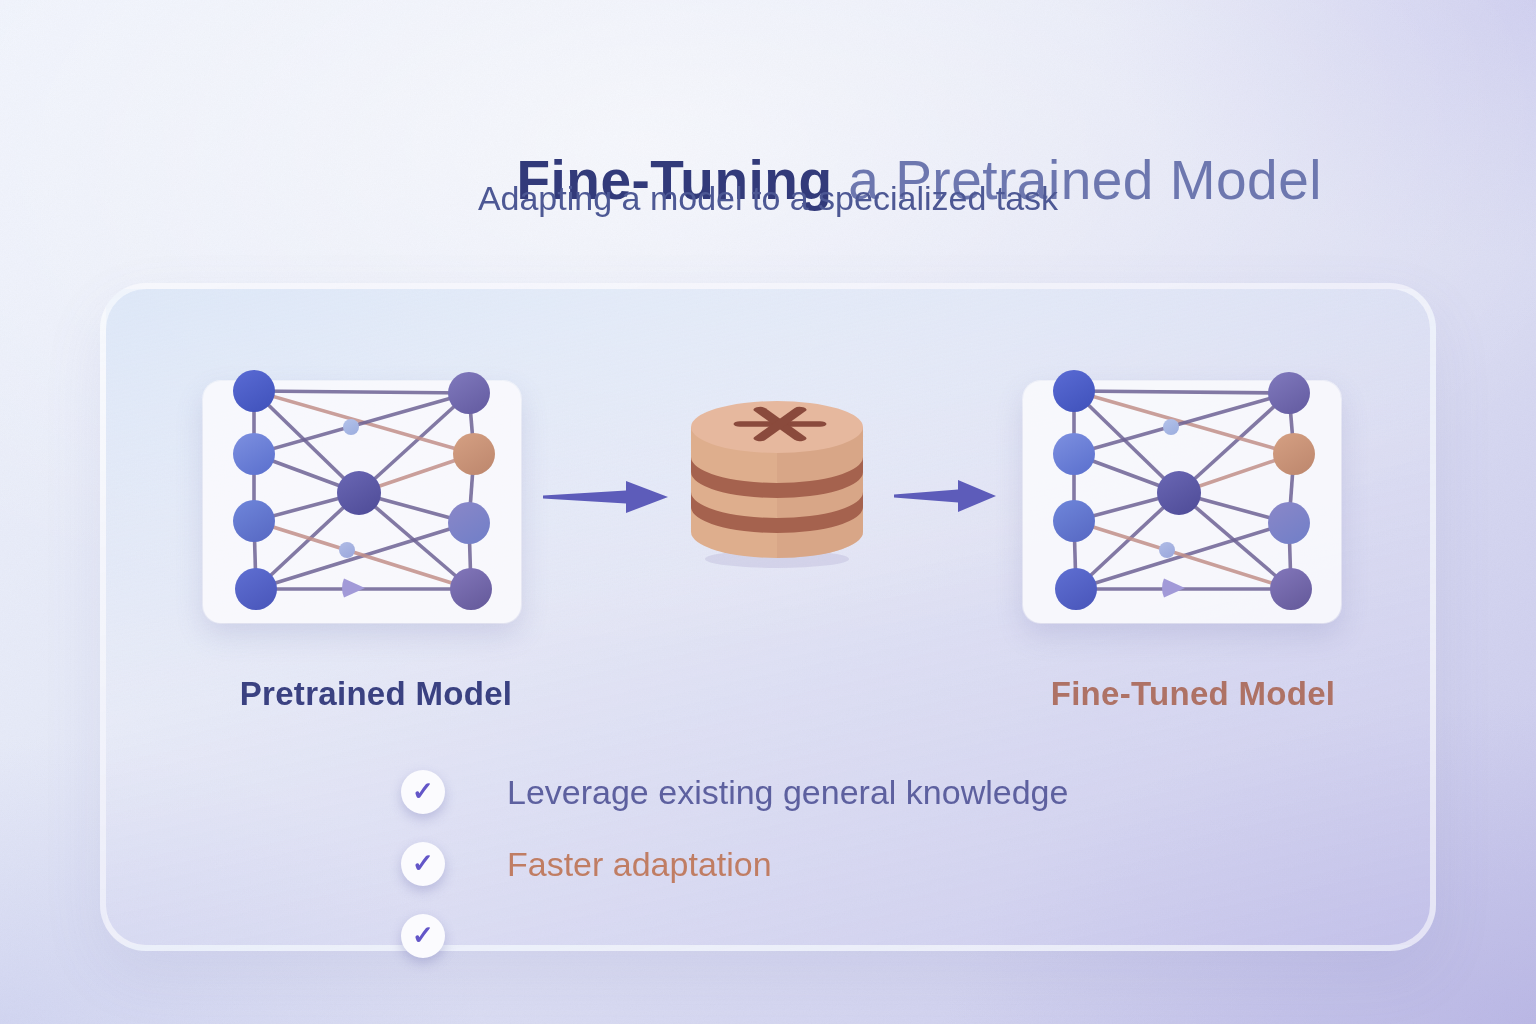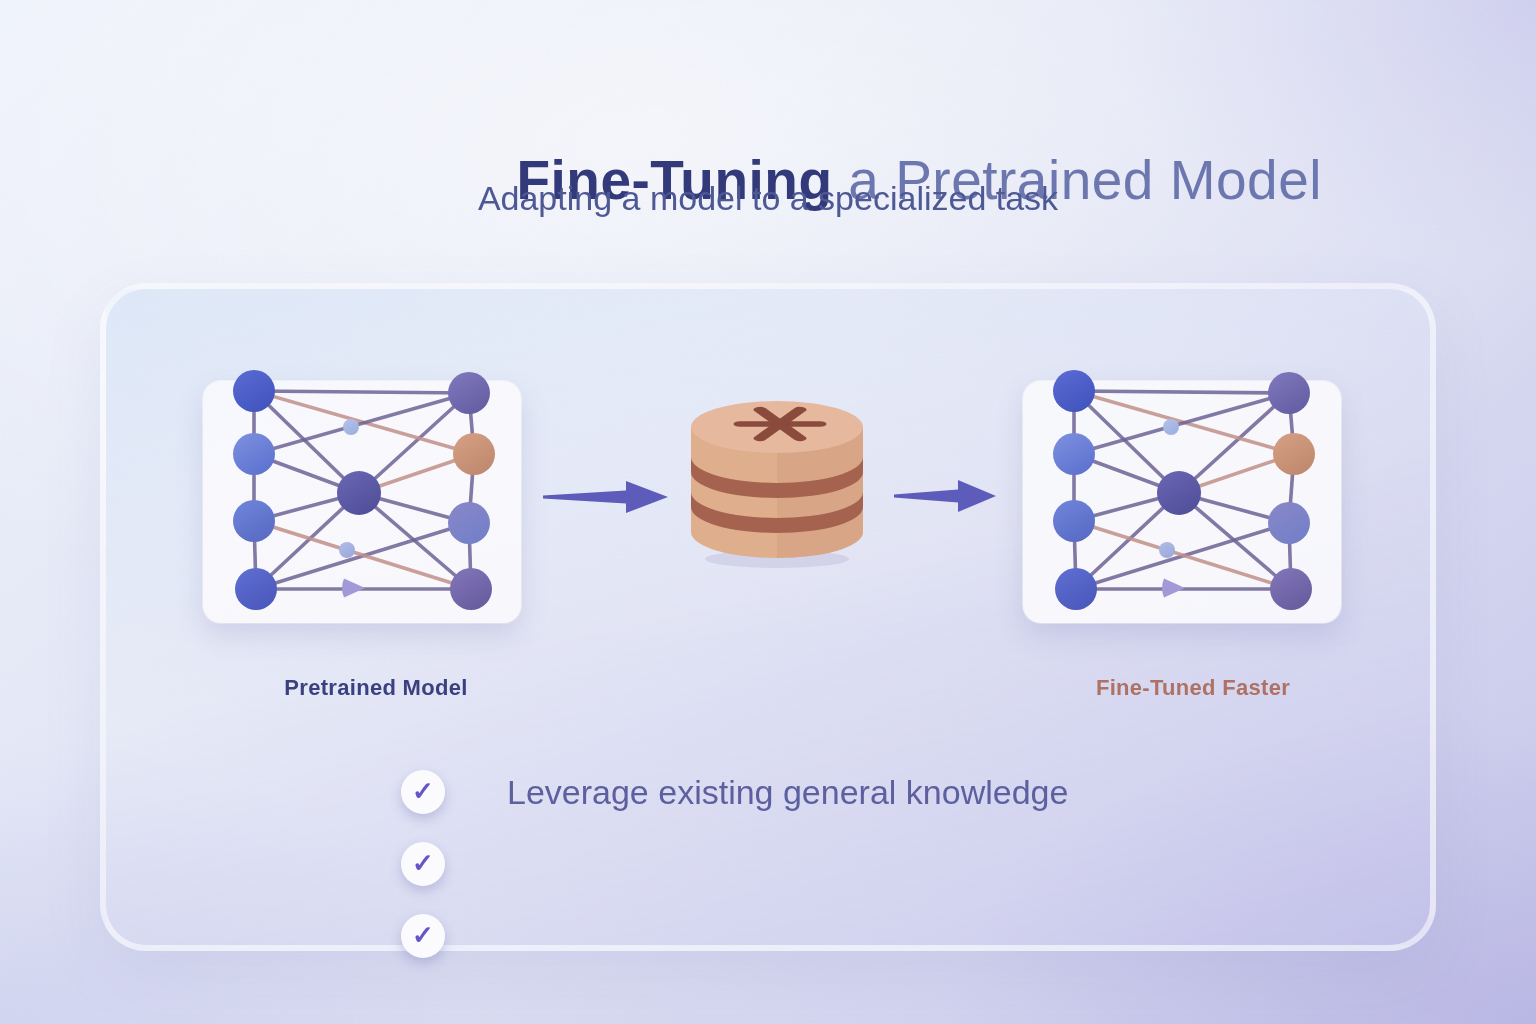--- a/index.html
+++ b/index.html
@@ -49,21 +49,21 @@
   .arrow-right{left:788px;top:185px;width:102px;}
   .task-card{
     position:absolute;left:537px;top:264px;width:280px;height:135px;
     border-radius:22px;background:rgba(255,255,255,.48);
     box-shadow:0 8px 22px rgba(120,110,180,.12), 0 0 0 1px rgba(255,255,255,.45);
     display:flex;align-items:center;justify-content:center;text-align:center;
   }
   .task-label{font-size:33px;font-weight:500;line-height:1.36;}
   .model-label{
     position:absolute;top:386px;width:400px;text-align:center;
-    font-size:22px;font-weight:700;letter-spacing:.3px;
+    font-size:33px;font-weight:700;letter-spacing:.3px;
   }
   .label-left{left:70px;}
   .label-right{left:887px;}
   .benefit{
     position:absolute;left:295px;height:44px;
     display:flex;align-items:center;gap:39px;
   }
   .b0{top:481px;} .b1{top:553px;} .b2{top:625px;}
   .check-circle{
     width:44px;height:44px;border-radius:50%;flex:0 0 44px;
@@ -286,32 +286,33 @@
       </g>
     </svg>
   </div>
 
   <svg class="flow-arrow arrow-right" viewBox="0 0 102 44">
     <polygon points="0,20.5 64,15.5 64,6 102,22 64,38 64,28.5 0,23.5" fill="#5d5cba"></polygon>
   </svg>
 
 
   <div class="model-label label-left" style="color: rgb(58, 65, 129);">Pretrained Model</div>
-  <div class="model-label label-right" style="color: rgb(174, 114, 101);">Fine-Tuned Faster</div>
+  <div class="model-label label-right" style="color: rgb(174, 114, 101);">Fine-Tuned Model</div>
 
   <div class="benefit b0">
     <div class="check-circle">
       <span class="check-glyph" style="color: rgb(99, 86, 200);">✓</span>
     </div>
     <span class="benefit-label" style="color: rgb(93, 96, 159);">Leverage existing general knowledge</span>
   </div>
   <div class="benefit b1">
     <div class="check-circle">
       <span class="check-glyph" style="color: rgb(99, 86, 200);">✓</span>
     </div>
+    <span class="benefit-label" style="color: rgb(192, 125, 99);">Faster adaptation</span>
   </div>
   <div class="benefit b2">
     <div class="check-circle">
       <span class="check-glyph" style="color: rgb(99, 86, 200);">✓</span>
     </div>
   </div>
 
 </div>
 
 </body></html>

